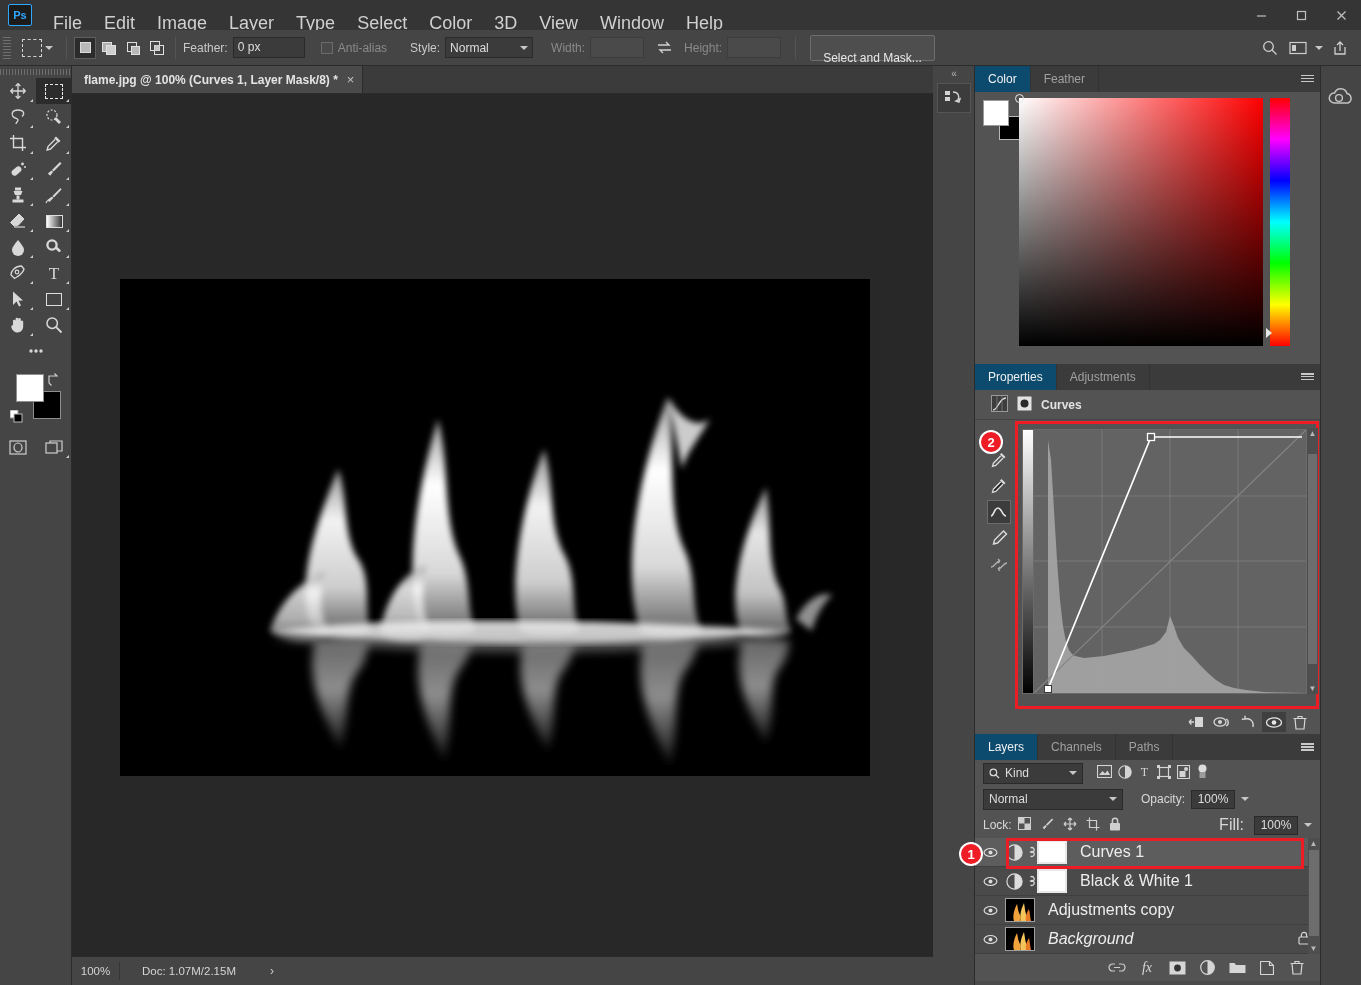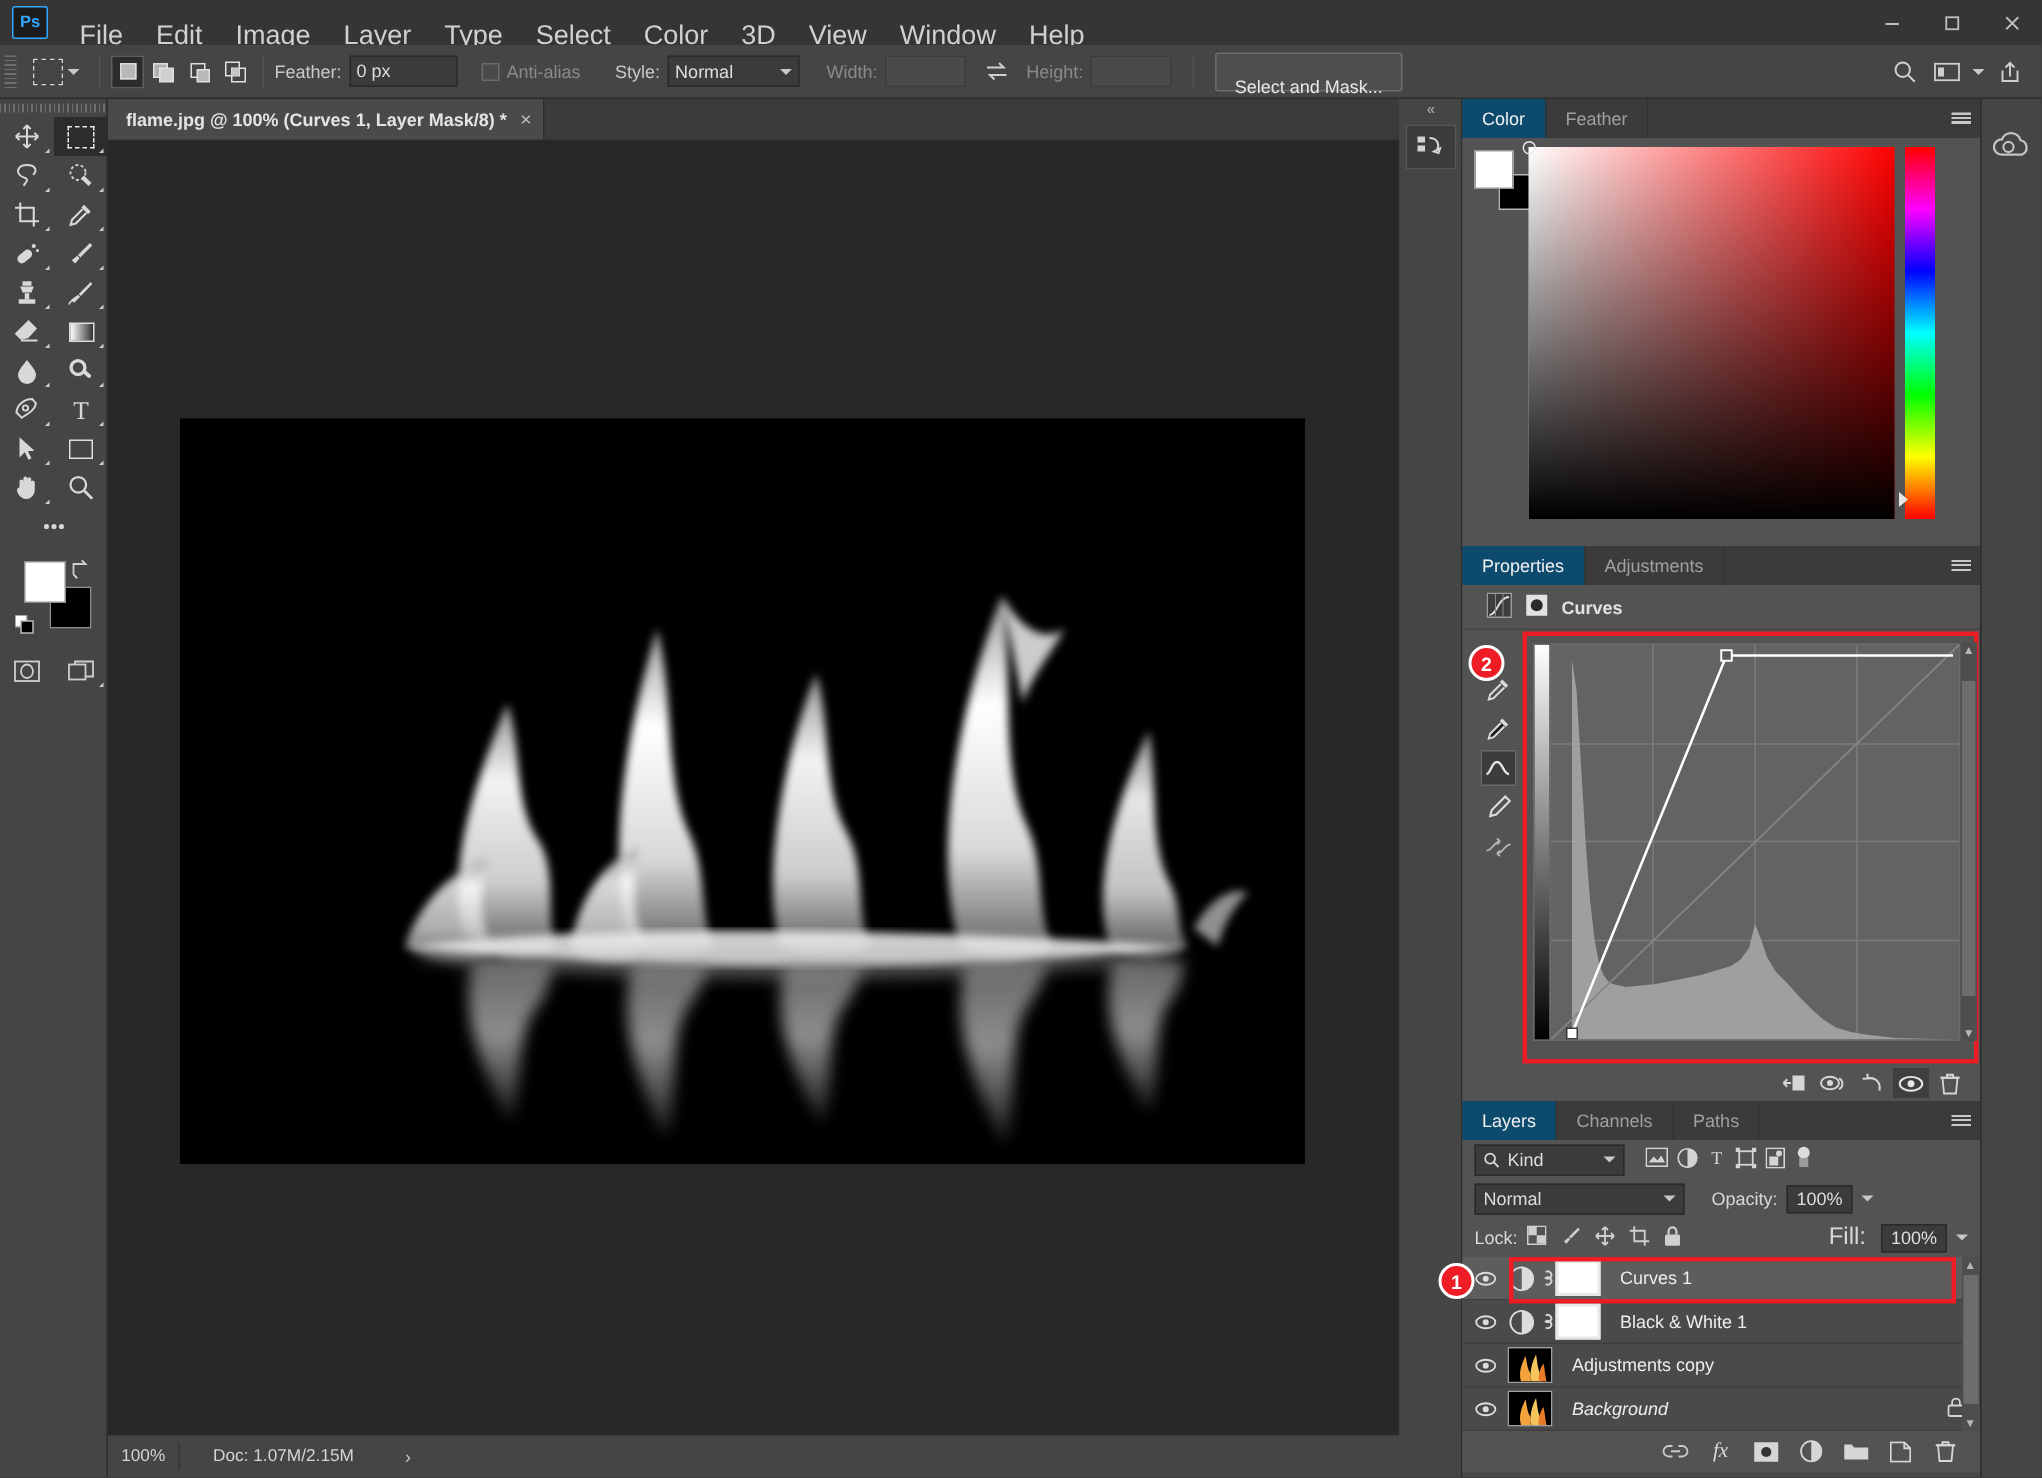--- a/index.html
+++ b/index.html
@@ -200,21 +200,21 @@
   .lock-icons { display:flex; gap:9px; align-items:center; }
   .layer-list { position:relative; background:#4a4a4a; }
   .layer-row { height:29px; display:flex; align-items:center; border-bottom:1px solid #3f3f3f; position:relative; }
   .layer-row.selected { background:#5d5d5d; }
   .eye-col { width:30px; display:flex; align-items:center; justify-content:center; }
   .thumb { width:30px;height:24px; border:1px solid #9e9e9e; background:#fff; flex:none; }
   .thumb.img { background:#000; overflow:hidden; position:relative; }
   .adj-ico { width:18px; display:flex; align-items:center; justify-content:center; }
   .link-ico { width:14px; display:flex; align-items:center; justify-content:center; color:#cfcfcf; font-size:11px; }
   .mask-thumb { width:30px;height:24px;background:#fff;border:2px solid #e8e8e8; }
-  .layer-name { margin-left:13px; font-size:12px; color:#ededed; }
+  .layer-name { margin-left:13px; font-size:16px; color:#ededed; }
   .layer-name.italic { font-style:italic; }
   .lock-badge { margin-left:auto; margin-right:10px; color:#d4d4d4; font-size:11px; }
   .lp-scroll { position:absolute; right:0; top:0; width:12px; height:100%; background:#4e4e4e; }
   .lp-scroll .thumb-b { position:absolute; left:1px; top:12px; width:10px; height:86px; background:#6d6d6d; }
   .lp-footer { height:27px; display:flex; align-items:center; justify-content:flex-end; gap:12px; padding-right:14px; background:#535353; }
   .lf-btn { width:18px;height:18px;display:flex;align-items:center;justify-content:center;color:#cbcbcb; }
 
   
   .badge {
     position:absolute; width:24px; height:24px; border-radius:50%;

